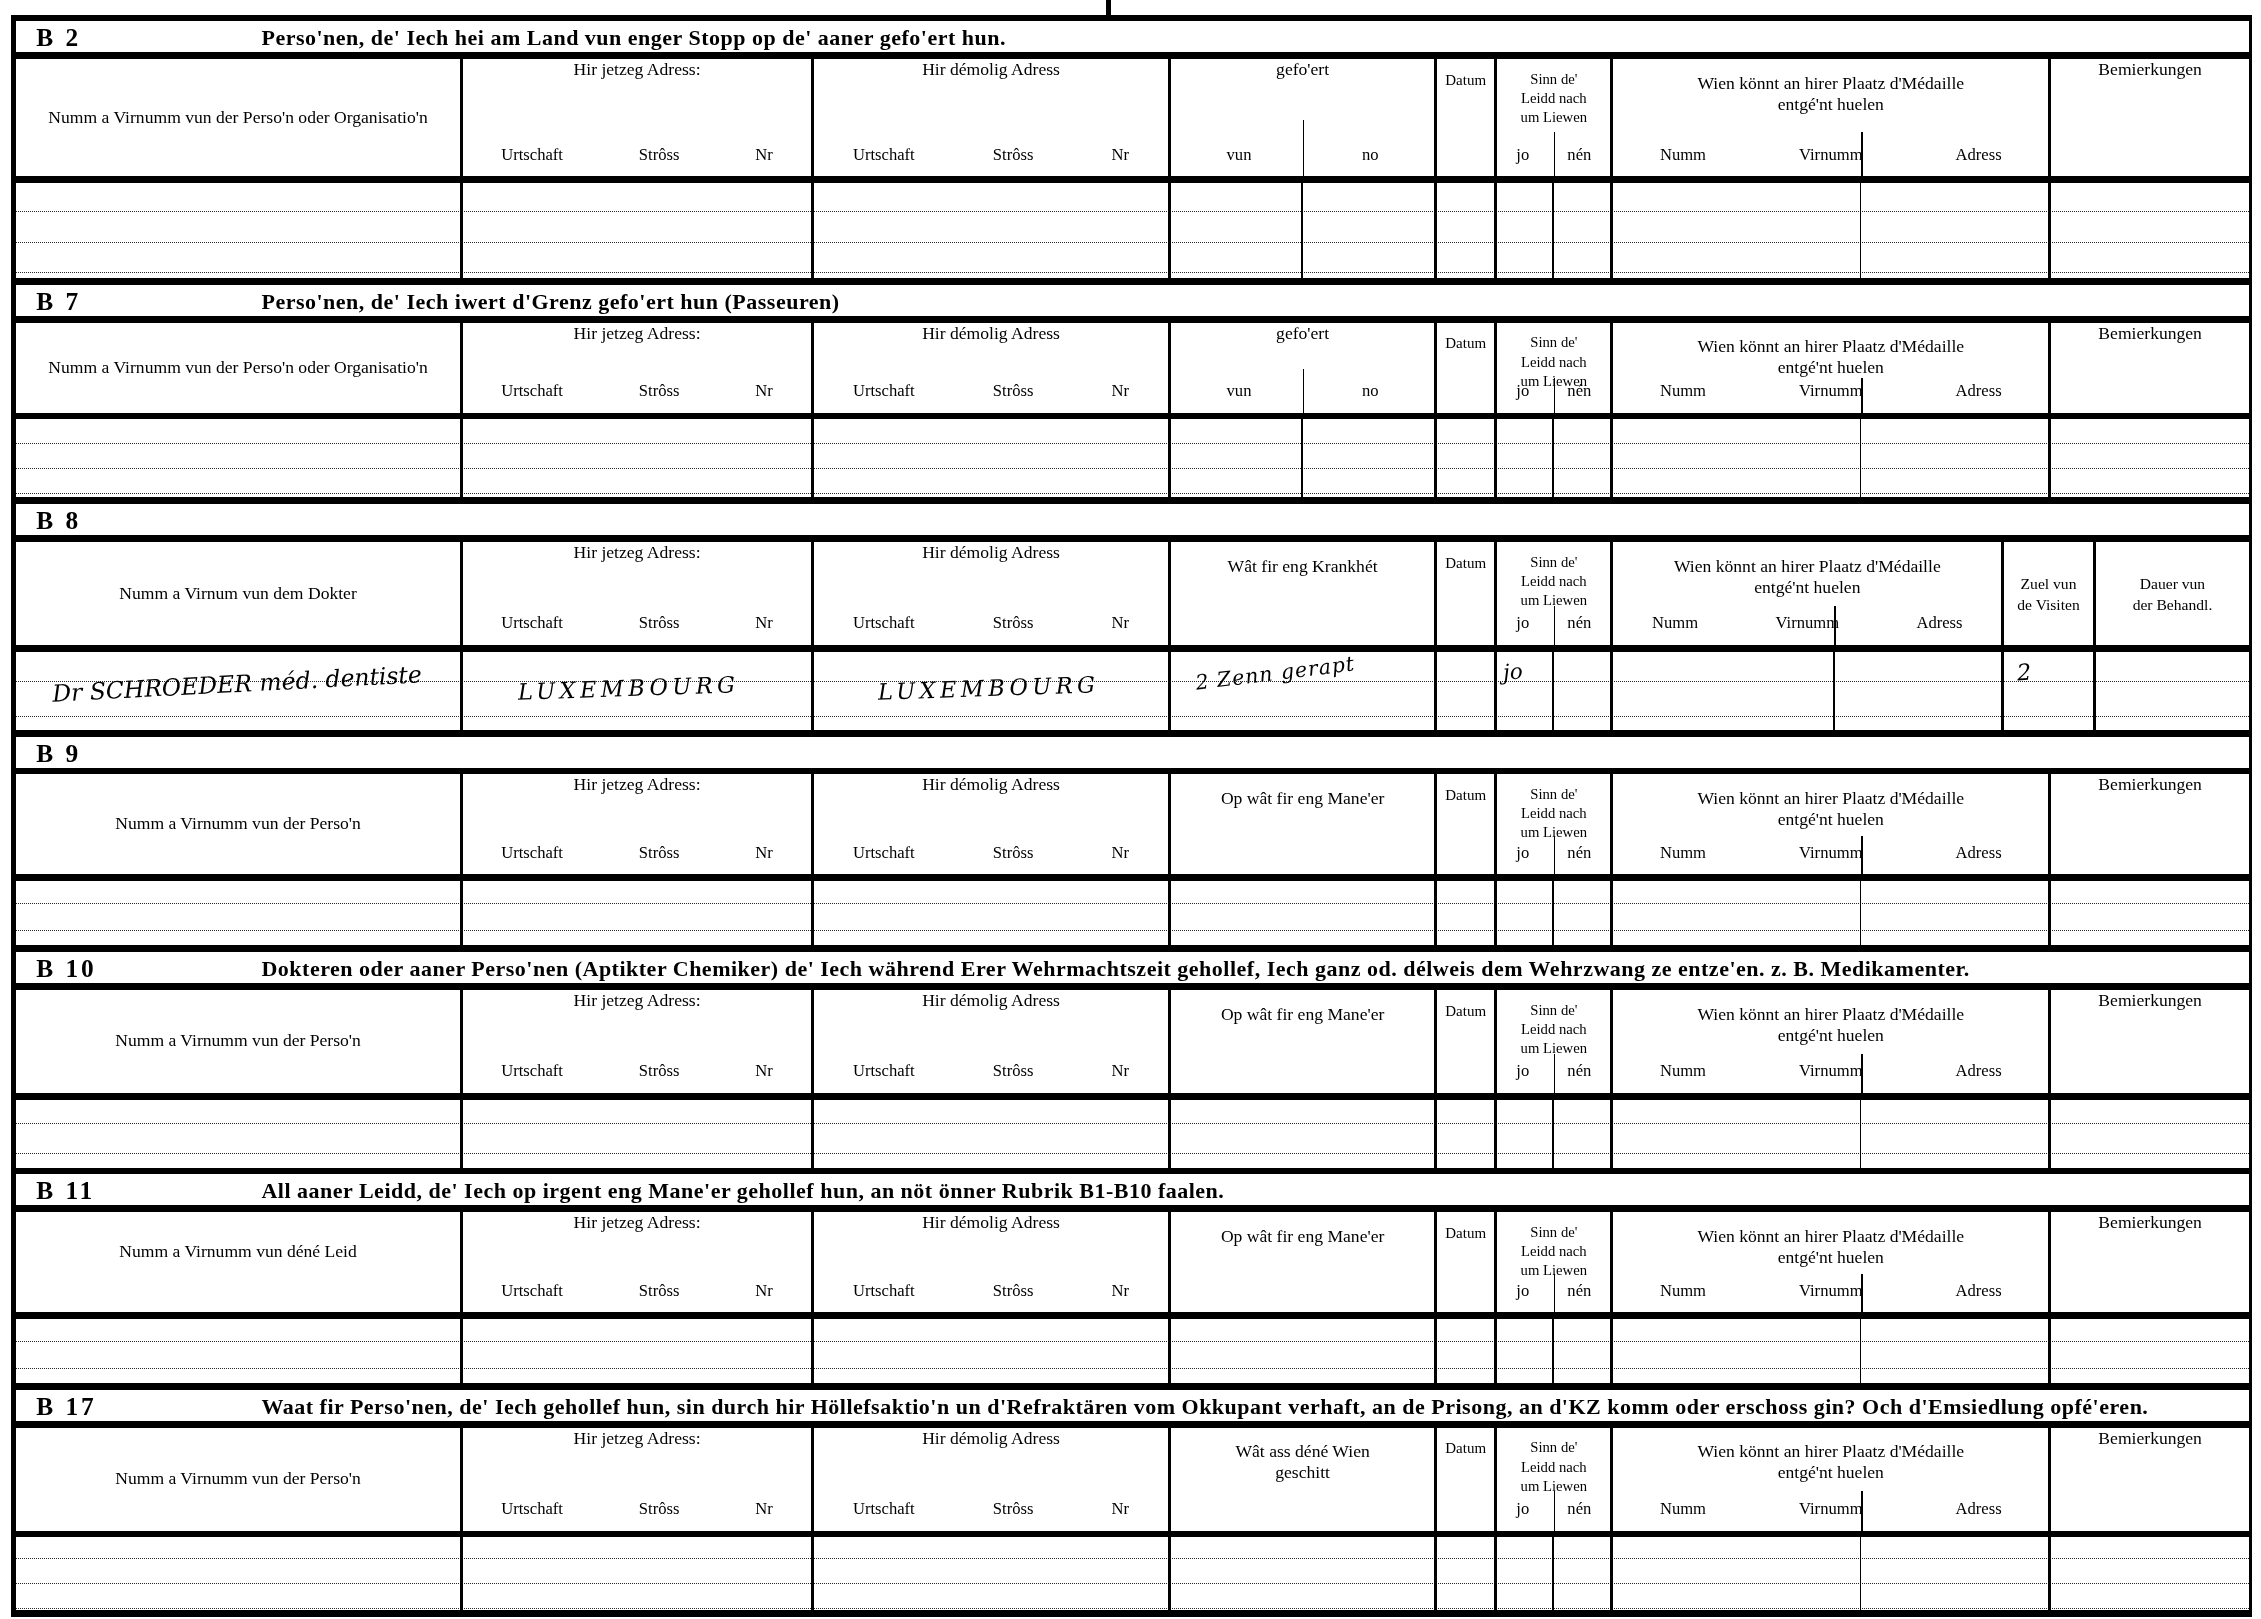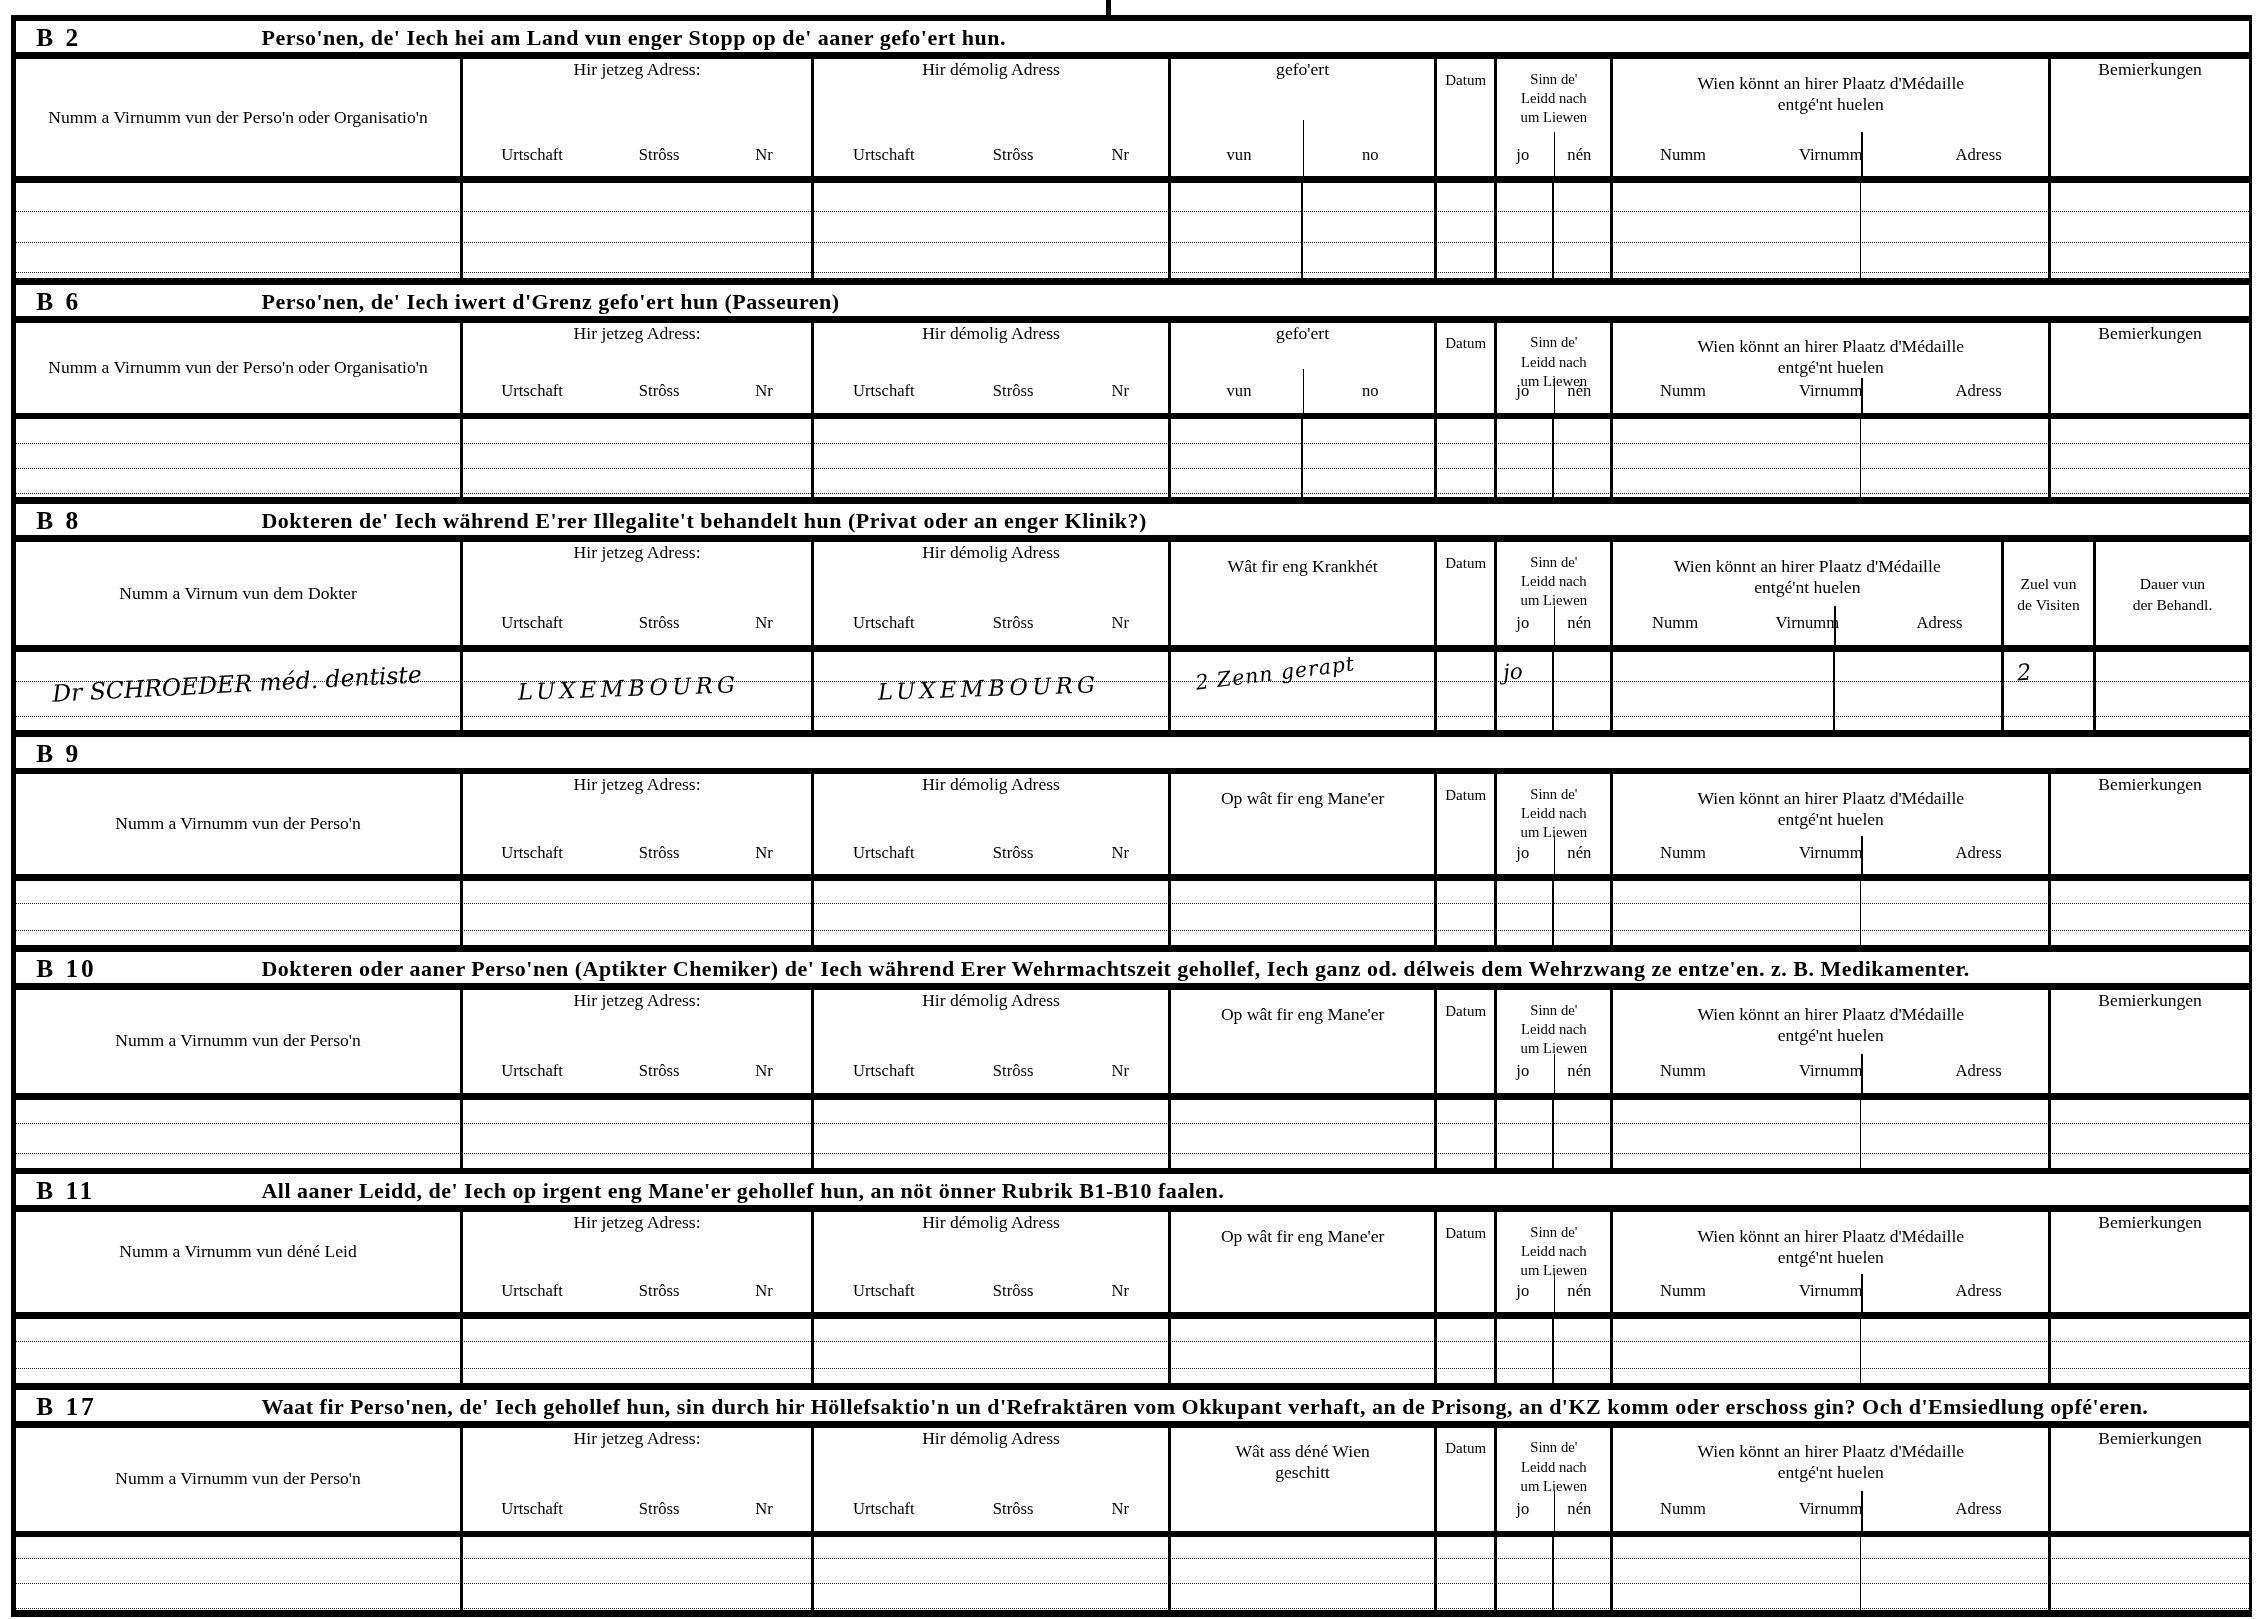--- a/index.html
+++ b/index.html
@@ -116,21 +116,21 @@
         <div class="dcol" style="left: 71.4%; width: 19.6%;"></div>
         <div class="dcol" style="left: 91%; width: 9%;"></div>
         <div class="thin" style="left: 57.55%;"></div>
         <div class="thin" style="left: 68.8%;"></div>
         <div class="thin" style="left: 82.572%;"></div>
       </div>
     </div>
     <div class="sec">
       <div class="bar"></div>
       <div class="titlerow">
-        <span class="secid">B 6</span>
+        <span class="secid">B 7</span>
         <span class="sectitle">Perso'nen, de' Iech iwert d'Grenz gefo'ert hun (Passeuren)</span>
       </div>
       <div class="bar"></div>
       <div class="hdr">
         <div class="col" style="width: 19.9%; height: 90px;">
           <div class="vcenter"><span>Numm a Virnumm vun der Perso'n oder Organisatio'n</span></div>
         </div>
         <div class="col" style="width: 15.7%; height: 90px;"><span class="toplabel">Hir jetzeg Adress:</span><div class="subrow">
             <span class="midlabel">Urtschaft</span>
             <span class="midlabel">Strôss</span>
@@ -189,21 +189,20 @@
         <div class="dcol" style="left: 91%; width: 9%;"></div>
         <div class="thin" style="left: 57.55%;"></div>
         <div class="thin" style="left: 68.8%;"></div>
         <div class="thin" style="left: 82.572%;"></div>
       </div>
     </div>
     <div class="sec">
       <div class="bar"></div>
       <div class="titlerow">
         <span class="secid">B 8</span>
-        <span class="sectitle">Dokteren de' Iech während E'rer Illegalite't behandelt hun (Privat oder an enger Klinik?)</span>
       </div>
       <div class="bar"></div>
       <div class="hdr">
         <div class="col" style="width: 19.9%; height: 103px;">
           <div class="vcenter"><span>Numm a Virnum vun dem Dokter</span></div>
         </div>
         <div class="col" style="width: 15.7%; height: 103px;"><span class="toplabel">Hir jetzeg Adress:</span><div class="subrow">
             <span class="midlabel">Urtschaft</span>
             <span class="midlabel">Strôss</span>
             <span class="midlabel">Nr</span>

